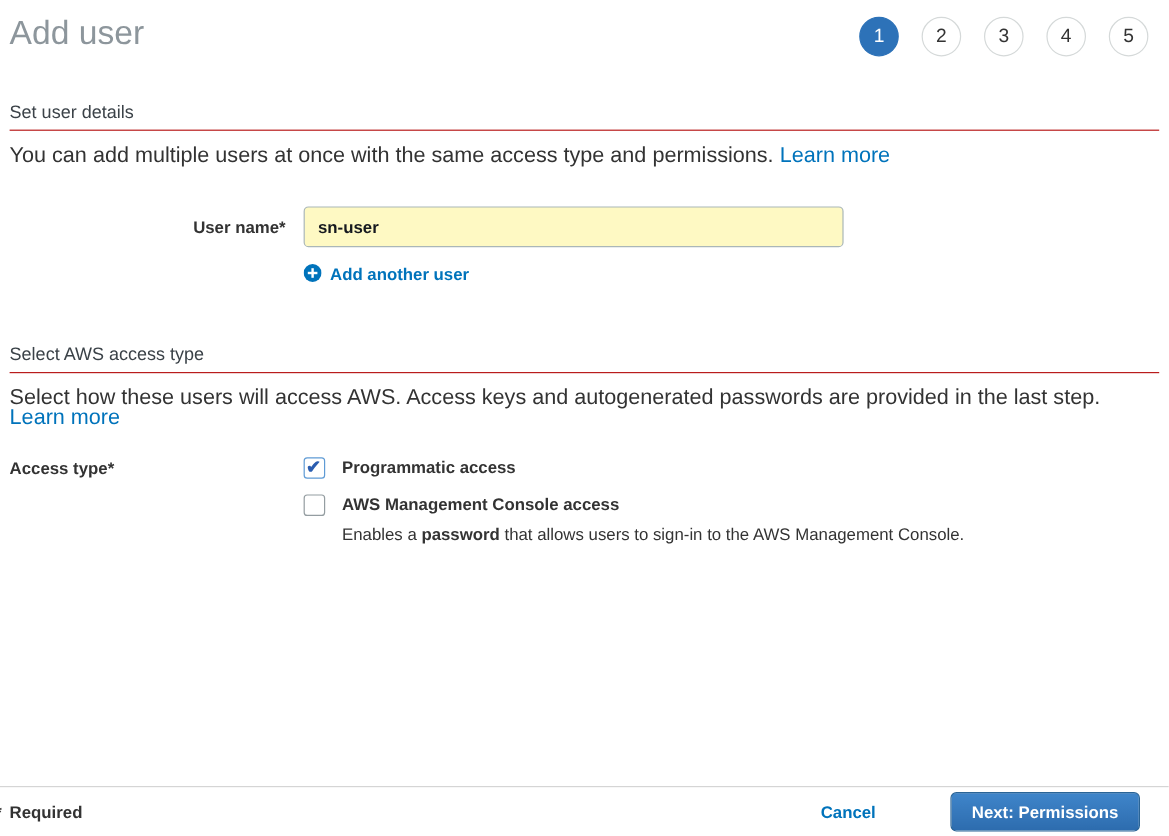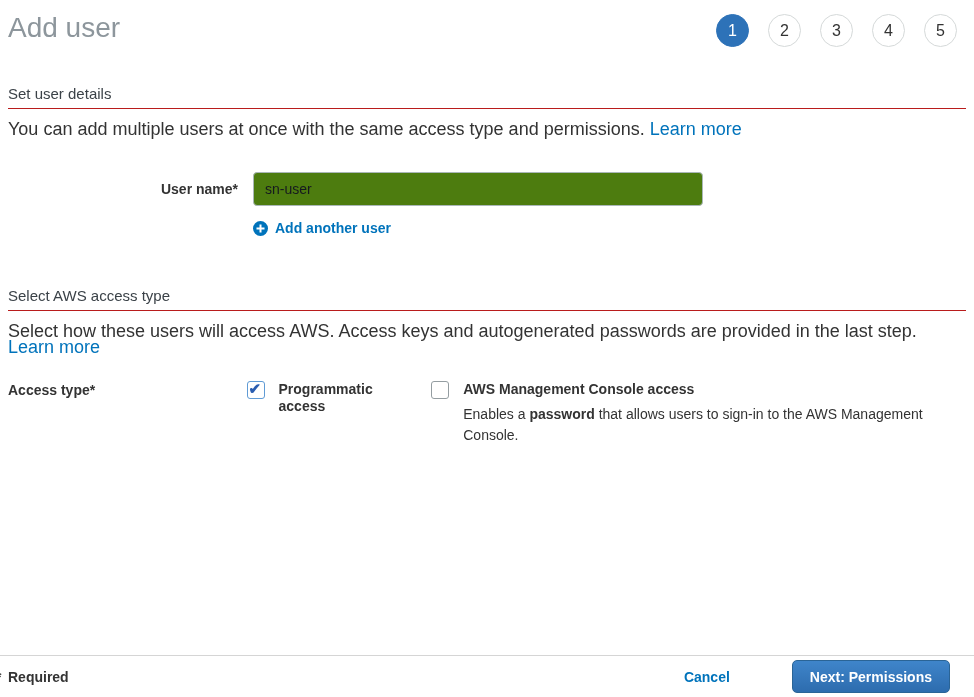--- a/index.html
+++ b/index.html
@@ -84,28 +84,29 @@
   }
   .text-input {
     width: 450px; height: 34px;
     border: 1px solid #aab7b8;
     border-radius: 4px;
     padding: 0 11px;
     font-size: 14px;
     color: #16191f;
     font-family: "Liberation Sans", sans-serif;
     outline: none;
-    background: #4d7c0f;
+    background: #fef9c3;
+    font-weight: bold;
   }
 
   .add-user-row {
     margin-top: 14px;
     margin-left: 245px;
     display: flex;
-    align-items: flex-end;
+    align-items: flex-start;
     gap: 7px;
   }
   .add-link {
     color: #0073bb;
     font-size: 14px;
     font-weight: 700;
     text-decoration: none;
     cursor: pointer;
   }
   .plus-icon { display: block; cursor: pointer; }
@@ -113,21 +114,21 @@
   
   .access-row { display: flex; margin-top: 26px; }
   .access-label-col {
     width: 230px;
     margin-right: 15px;
     font-size: 14px;
     font-weight: 700;
     color: #333;
     padding-top: 1px;
   }
-  .access-options { display: flex; gap: 13px; }
+  .access-options { display: flex; flex-direction: column; gap: 13px; }
   .option { display: flex; gap: 14px; }
   .checkbox {
     width: 18px; height: 18px;
     flex: 0 0 18px;
     border: 1px solid #949da1;
     border-radius: 3px;
     background: #fff;
     margin-top: 0px;
     position: relative;
     cursor: pointer;

